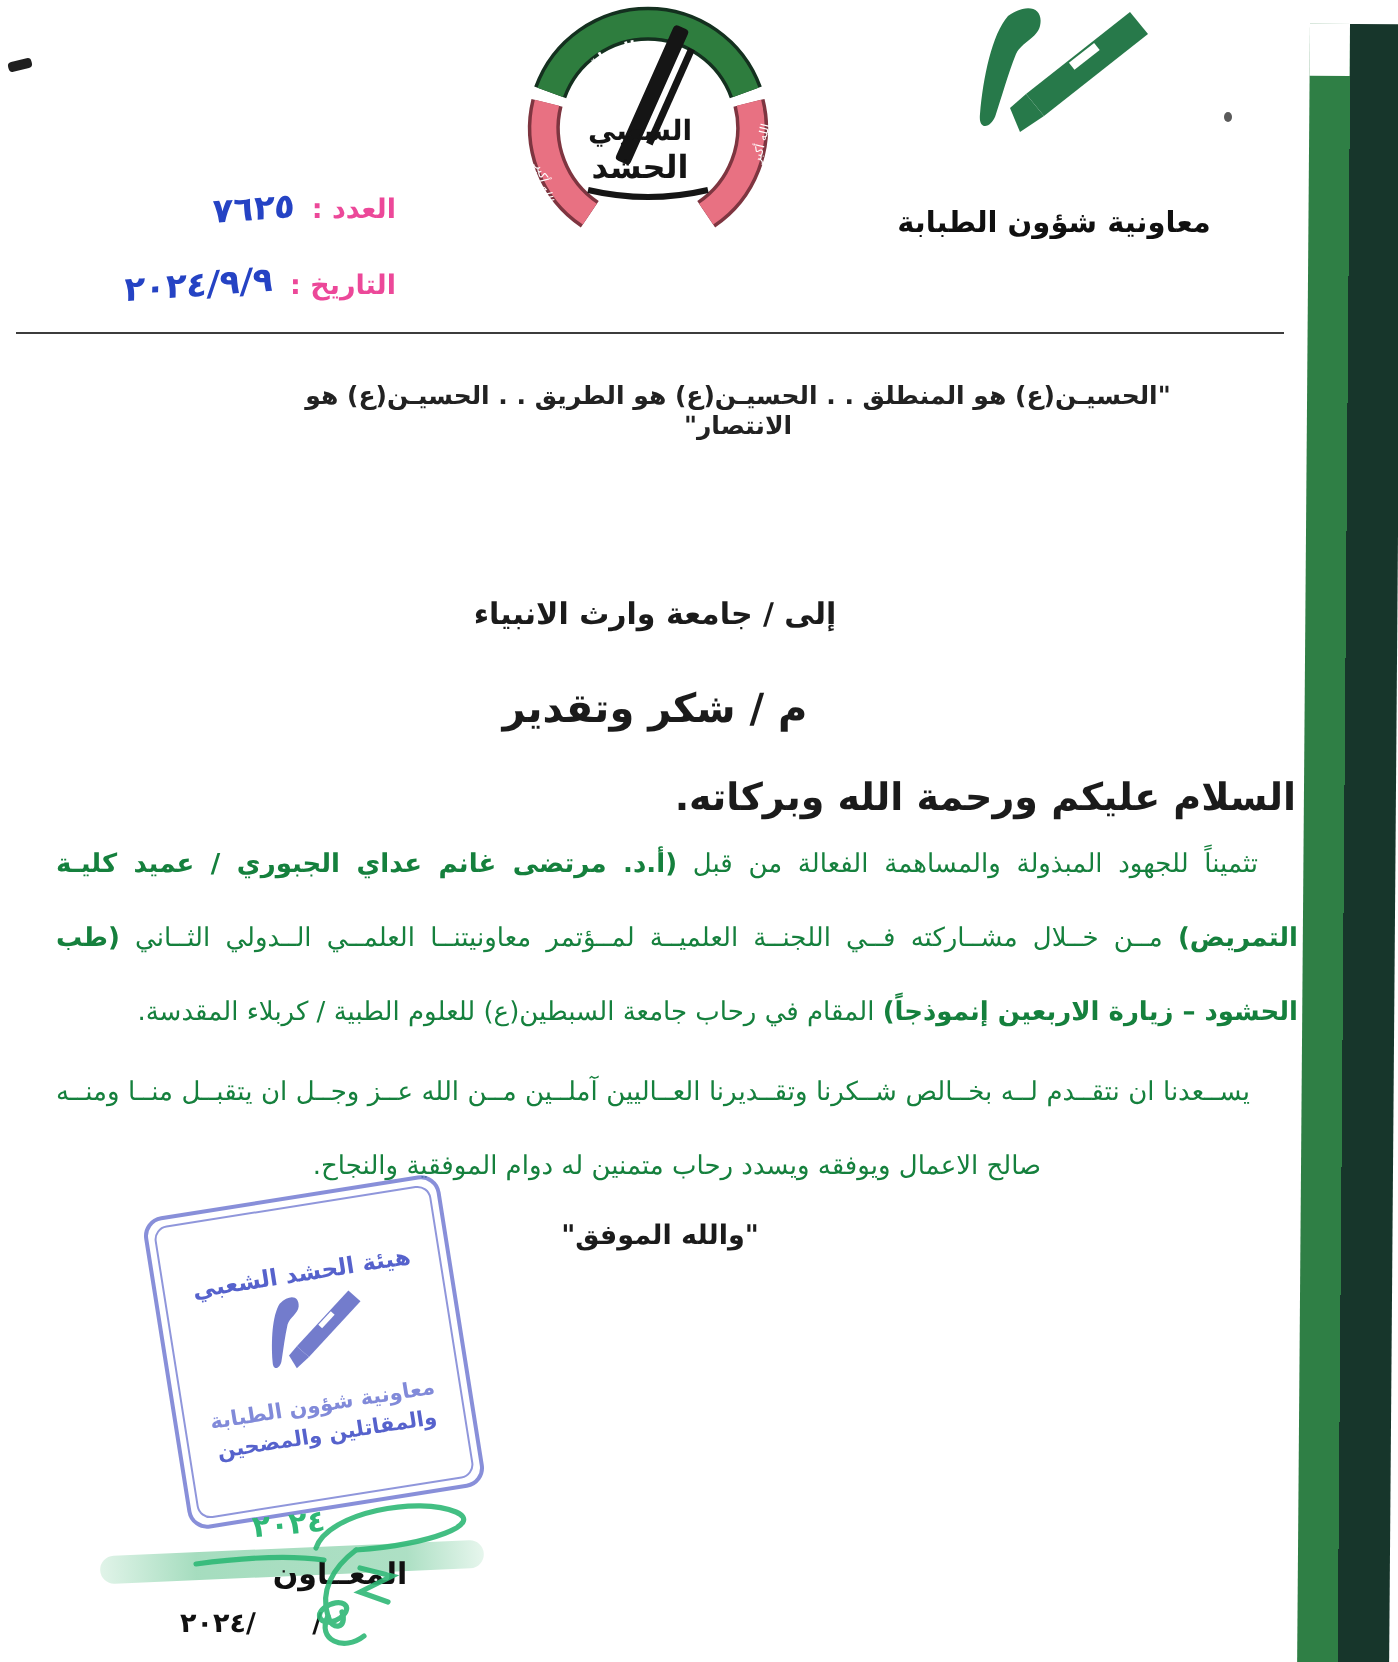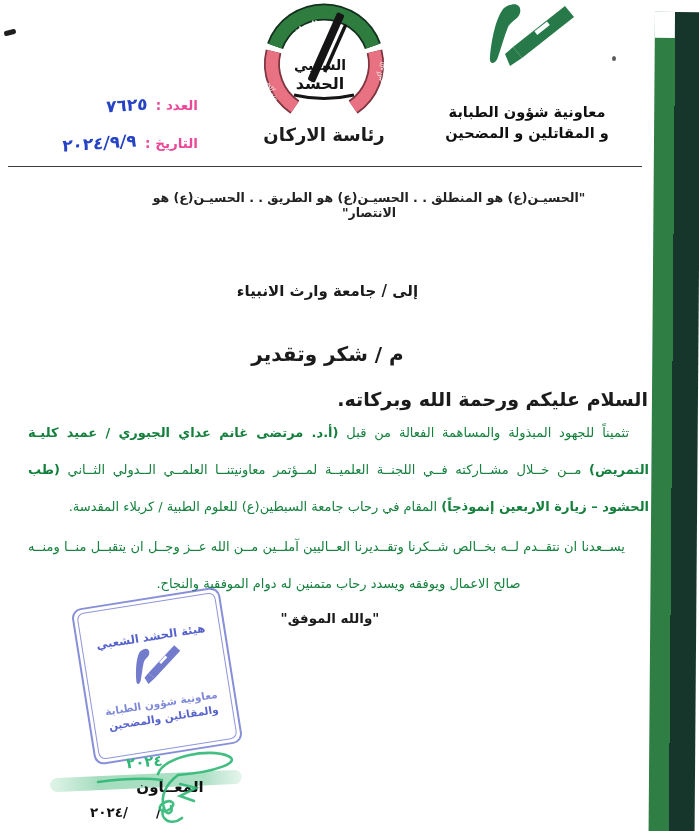--- a/index.html
+++ b/index.html
@@ -33,21 +33,21 @@
   
   .org-block { left:418px; top:2px; width:218px; text-align:center; direction:rtl; z-index:2; }
   .org-text { font-size:14.5px; font-weight:bold; line-height:1.45; margin-top:10px; color:#101010; }
 
   .divider { left:8px; top:166px; width:634px; border-top:1.5px solid #3c3c3c; z-index:2; }
 
   .quote { left:138px; top:190px; width:462px; direction:rtl; text-align:center; z-index:2; }
   .quote-text { font-size:12.5px; font-weight:bold; color:#222; }
   .quote-attr { font-size:10.5px; margin-top:7px; color:#2a2a2a; }
 
-  .to-line      { left:0; top:282px; width:655px; text-align:center; font-size:15px; font-weight:bold; direction:rtl; z-index:2; }
+  .to-line      { left:0; top:298px; width:655px; text-align:center; font-size:15px; font-weight:bold; direction:rtl; z-index:2; }
   .subject-line { left:0; top:342px; width:655px; text-align:center; font-size:20px; font-weight:bold; direction:rtl; z-index:2; }
   .greeting     { left:28px; top:388px; width:620px; direction:rtl; font-size:19px; font-weight:bold; z-index:2; }
 
   .para { direction:rtl; text-align:justify; font-size:13px; line-height:37px; color:#15803d; z-index:2; }
   .para1 { left:28px; top:414px; width:621px; text-indent:20px; }
   .para2 { left:28px; top:528px; width:621px; text-indent:24px; text-align-last:center; }
   .bold-seg { font-weight:bold; }
 
   .closing { left:0; top:610px; width:660px; text-align:center; font-size:13.5px; font-weight:bold; direction:rtl; z-index:2; }
 
@@ -105,41 +105,39 @@
     <text x="20" y="80" font-size="6" fill="#ffffff" transform="rotate(76 20 80)">الله أكبر</text>
     <text x="132" y="80" font-size="6" fill="#ffffff" transform="rotate(-76 132 80)">الله أكبر</text>
     <g transform="rotate(24 76 50)">
       <rect x="72" y="8" width="8" height="74" rx="2" fill="#151515"></rect>
       <rect x="83" y="16" width="3.5" height="52" fill="#151515"></rect>
     </g>
     <text x="72" y="68" text-anchor="middle" font-size="14" font-weight="bold" fill="#141414">الشعبي</text>
     <text x="72" y="87" text-anchor="middle" font-size="16" font-weight="bold" fill="#141414">الحشد</text>
     <path d="M 46 93 Q 76 100 106 93" stroke="#151515" stroke-width="3" fill="none"></path>
   </svg>
-  <div class="staff-title">رئاسة الاركان</div>
 </div>
 
 <div class="abs refs">
   <div class="ref-row">
     <span class="ref-label">العدد :</span>
     <span class="ref-value">٧٦٢٥</span>
   </div>
   <div class="ref-row">
     <span class="ref-label">التاريخ :</span>
     <span class="ref-value">٢٠٢٤/٩/٩</span>
   </div>
 </div>
 
 <div class="abs org-block">
   <svg width="112" height="86" viewBox="0 0 112 86">
     <use href="#pmf-glyph" x="6" y="0" width="100" height="82" fill="#27794a"></use>
   </svg>
   <div class="org-text">
     <div>معاونية شؤون الطبابة</div>
-    <div>و المقاتلين و المضحين</div>
   </div>
 </div>
 
 <div class="abs divider"></div>
 
 <div class="abs quote">
   <div class="quote-text">"الحسيـن(ع) هو المنطلق . . الحسيـن(ع) هو الطريق . . الحسيـن(ع) هو الانتصار"</div>
 </div>
 
 <div class="abs to-line">إلى / جامعة وارث الانبياء</div>

